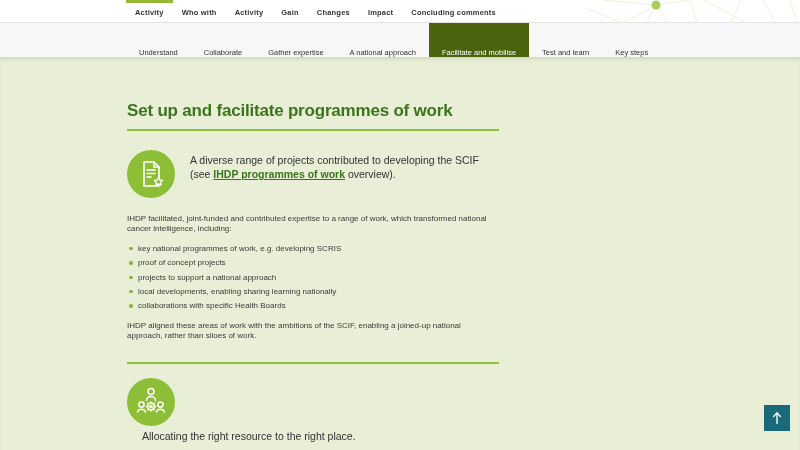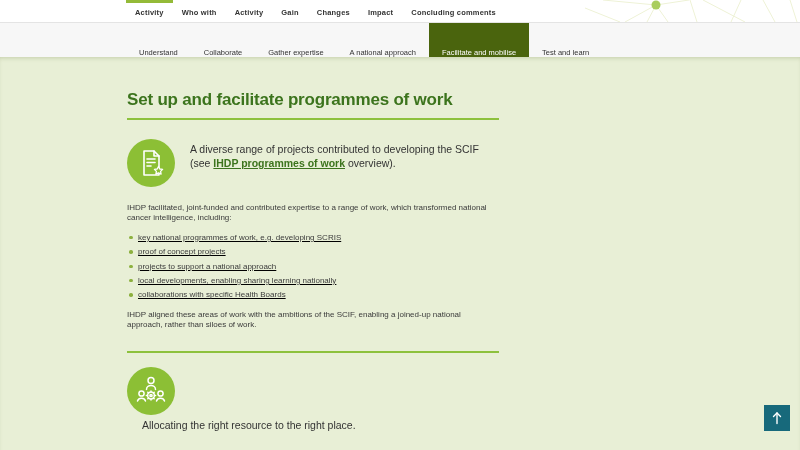--- a/index.html
+++ b/index.html
@@ -68,21 +68,21 @@
   
   .main {
     height: 393px;
     background: #e8efd6;
     box-shadow: inset 0 3px 4px -2px rgba(90,110,40,0.25);
     position: relative;
   }
   .content {
     width: 372px;
     margin-left: 127px;
-    padding-top: 33px;
+    padding-top: 44px;
   }
   h1.page-title {
     font-size: 17px;
     font-weight: 700;
     color: #3c741d;
     letter-spacing: -0.2px;
   }
   .rule {
     border: none;
     height: 2px;
@@ -115,21 +115,20 @@
   .para {
     font-size: 8px;
     line-height: 1.3;
     color: #3a3a3a;
     white-space: pre-line;
     margin-top: 16px;
   }
   ul.bullets {
     list-style: none;
     margin-top: 9px;
-    text-decoration: underline;
   }
   ul.bullets li {
     position: relative;
     font-size: 8px;
     line-height: 1.2;
     color: #3a3a3a;
     padding-left: 11px;
     margin-bottom: 4.8px;
   }
   ul.bullets li::before {
@@ -213,20 +212,23 @@
       <span>Gather expertise</span>
     </div>
   <div class="subnav-item">
       <span>A national approach</span>
     </div>
   <div class="subnav-item active">
       <span>Facilitate and mobilise</span>
     </div>
   <div class="subnav-item">
       <span>Test and learn</span>
+    </div>
+  <div class="subnav-item">
+      <span>Key steps</span>
     </div>
 </nav>
 
 <main class="main">
   <div class="content">
     <h1 class="page-title">Set up and facilitate programmes of work</h1>
     <hr class="rule">
 
     <div class="callout">
       <svg class="callout-icon" viewBox="0 0 48 48">

